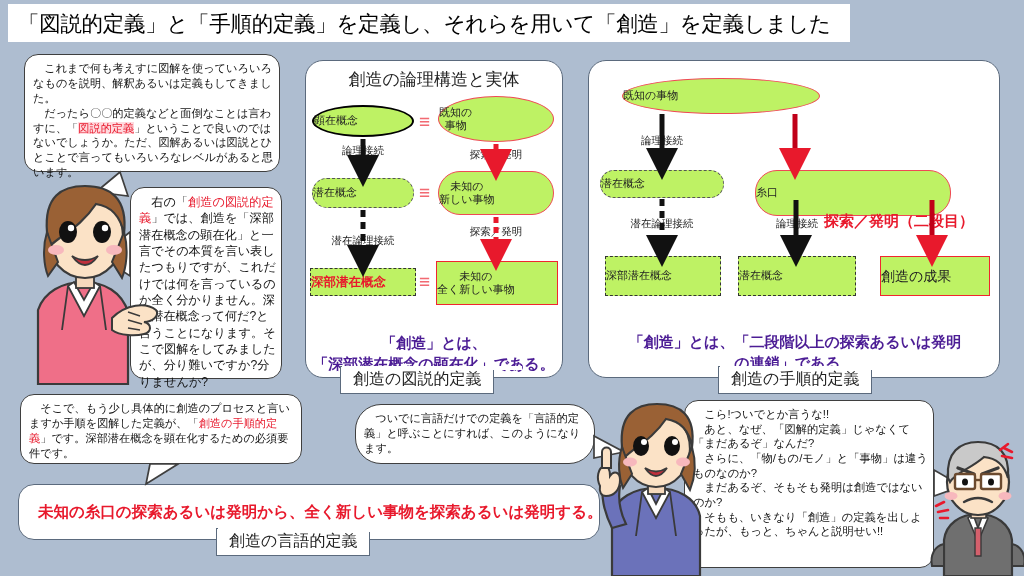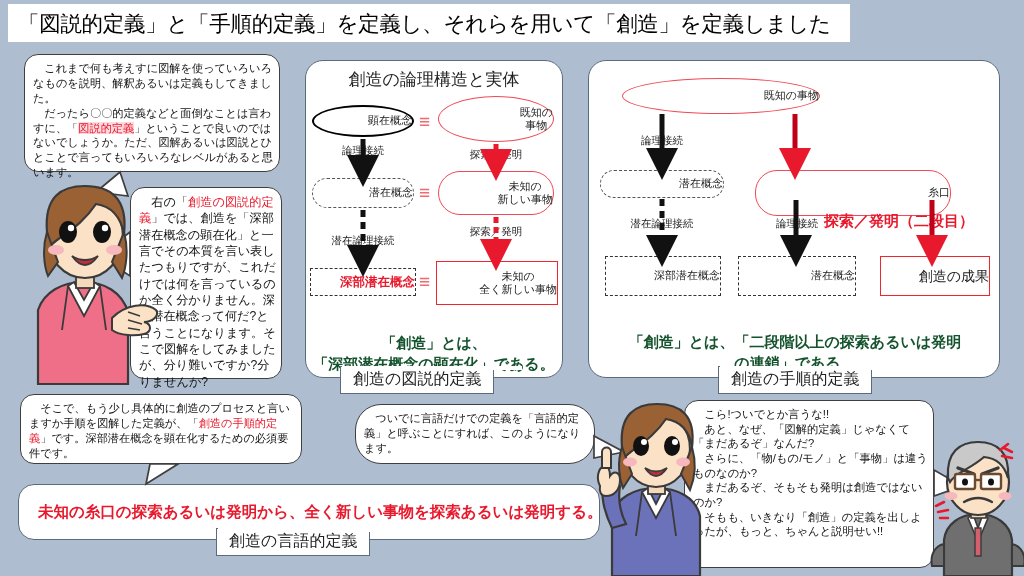--- a/index.html
+++ b/index.html
@@ -57,26 +57,26 @@
     font-size: 16px;
     color: #222;
     padding: 2px 12px 3px 12px;
     white-space: nowrap;
     text-align: center;
   }
 
   
   .node {
     position: absolute;
-    display: flex; align-items: center; justify-content: flex-end;
+    display: flex; align-items: center; justify-content: flex-start;
     text-align: center;
     font-size: 11px;
     line-height: 1.2;
     color: #222;
-    background: #ffffff;
+    background: #bef264;
   }
   .ell-solid  { border: 2px solid #000; border-radius: 50%; }
   .ell-red    { border: 1.8px solid #ef4a55; border-radius: 50%; }
   .rr-dash    { border: 1.8px dashed #555; border-radius: 22px; }
   .rr-red     { border: 1.8px solid #ef4a55; border-radius: 22px; }
   .rect-dash  { border: 1.8px dashed #333; }
   .rect-red   { border: 1.8px solid #f0262f; }
   .node.redtext { color: #e8192c; font-weight: bold; }
 
   .edge-label {
@@ -84,21 +84,21 @@
     text-align: center;
   }
   .edge-label.red { color: #e8192c; font-weight: bold; font-size: 15px; }
 
   .eq {
     position: absolute; color: #f26a72; font-size: 19px; font-weight: bold;
     line-height: 1;
   }
 
   .concl {
-    position: absolute; color: #14532d; font-size: 15px; font-weight: bold;
+    position: absolute; color: #4c1d95; font-size: 15px; font-weight: bold;
     text-align: center; line-height: 1.35; white-space: pre-line;
   }
 
   .banner-text {
     position: absolute; color: #e8192c; font-size: 15.5px; font-weight: bold;
     white-space: nowrap;
   }
 
   svg.ov { position: absolute; left: 0; top: 0; width: 1024px; height: 576px;
            pointer-events: none; }

